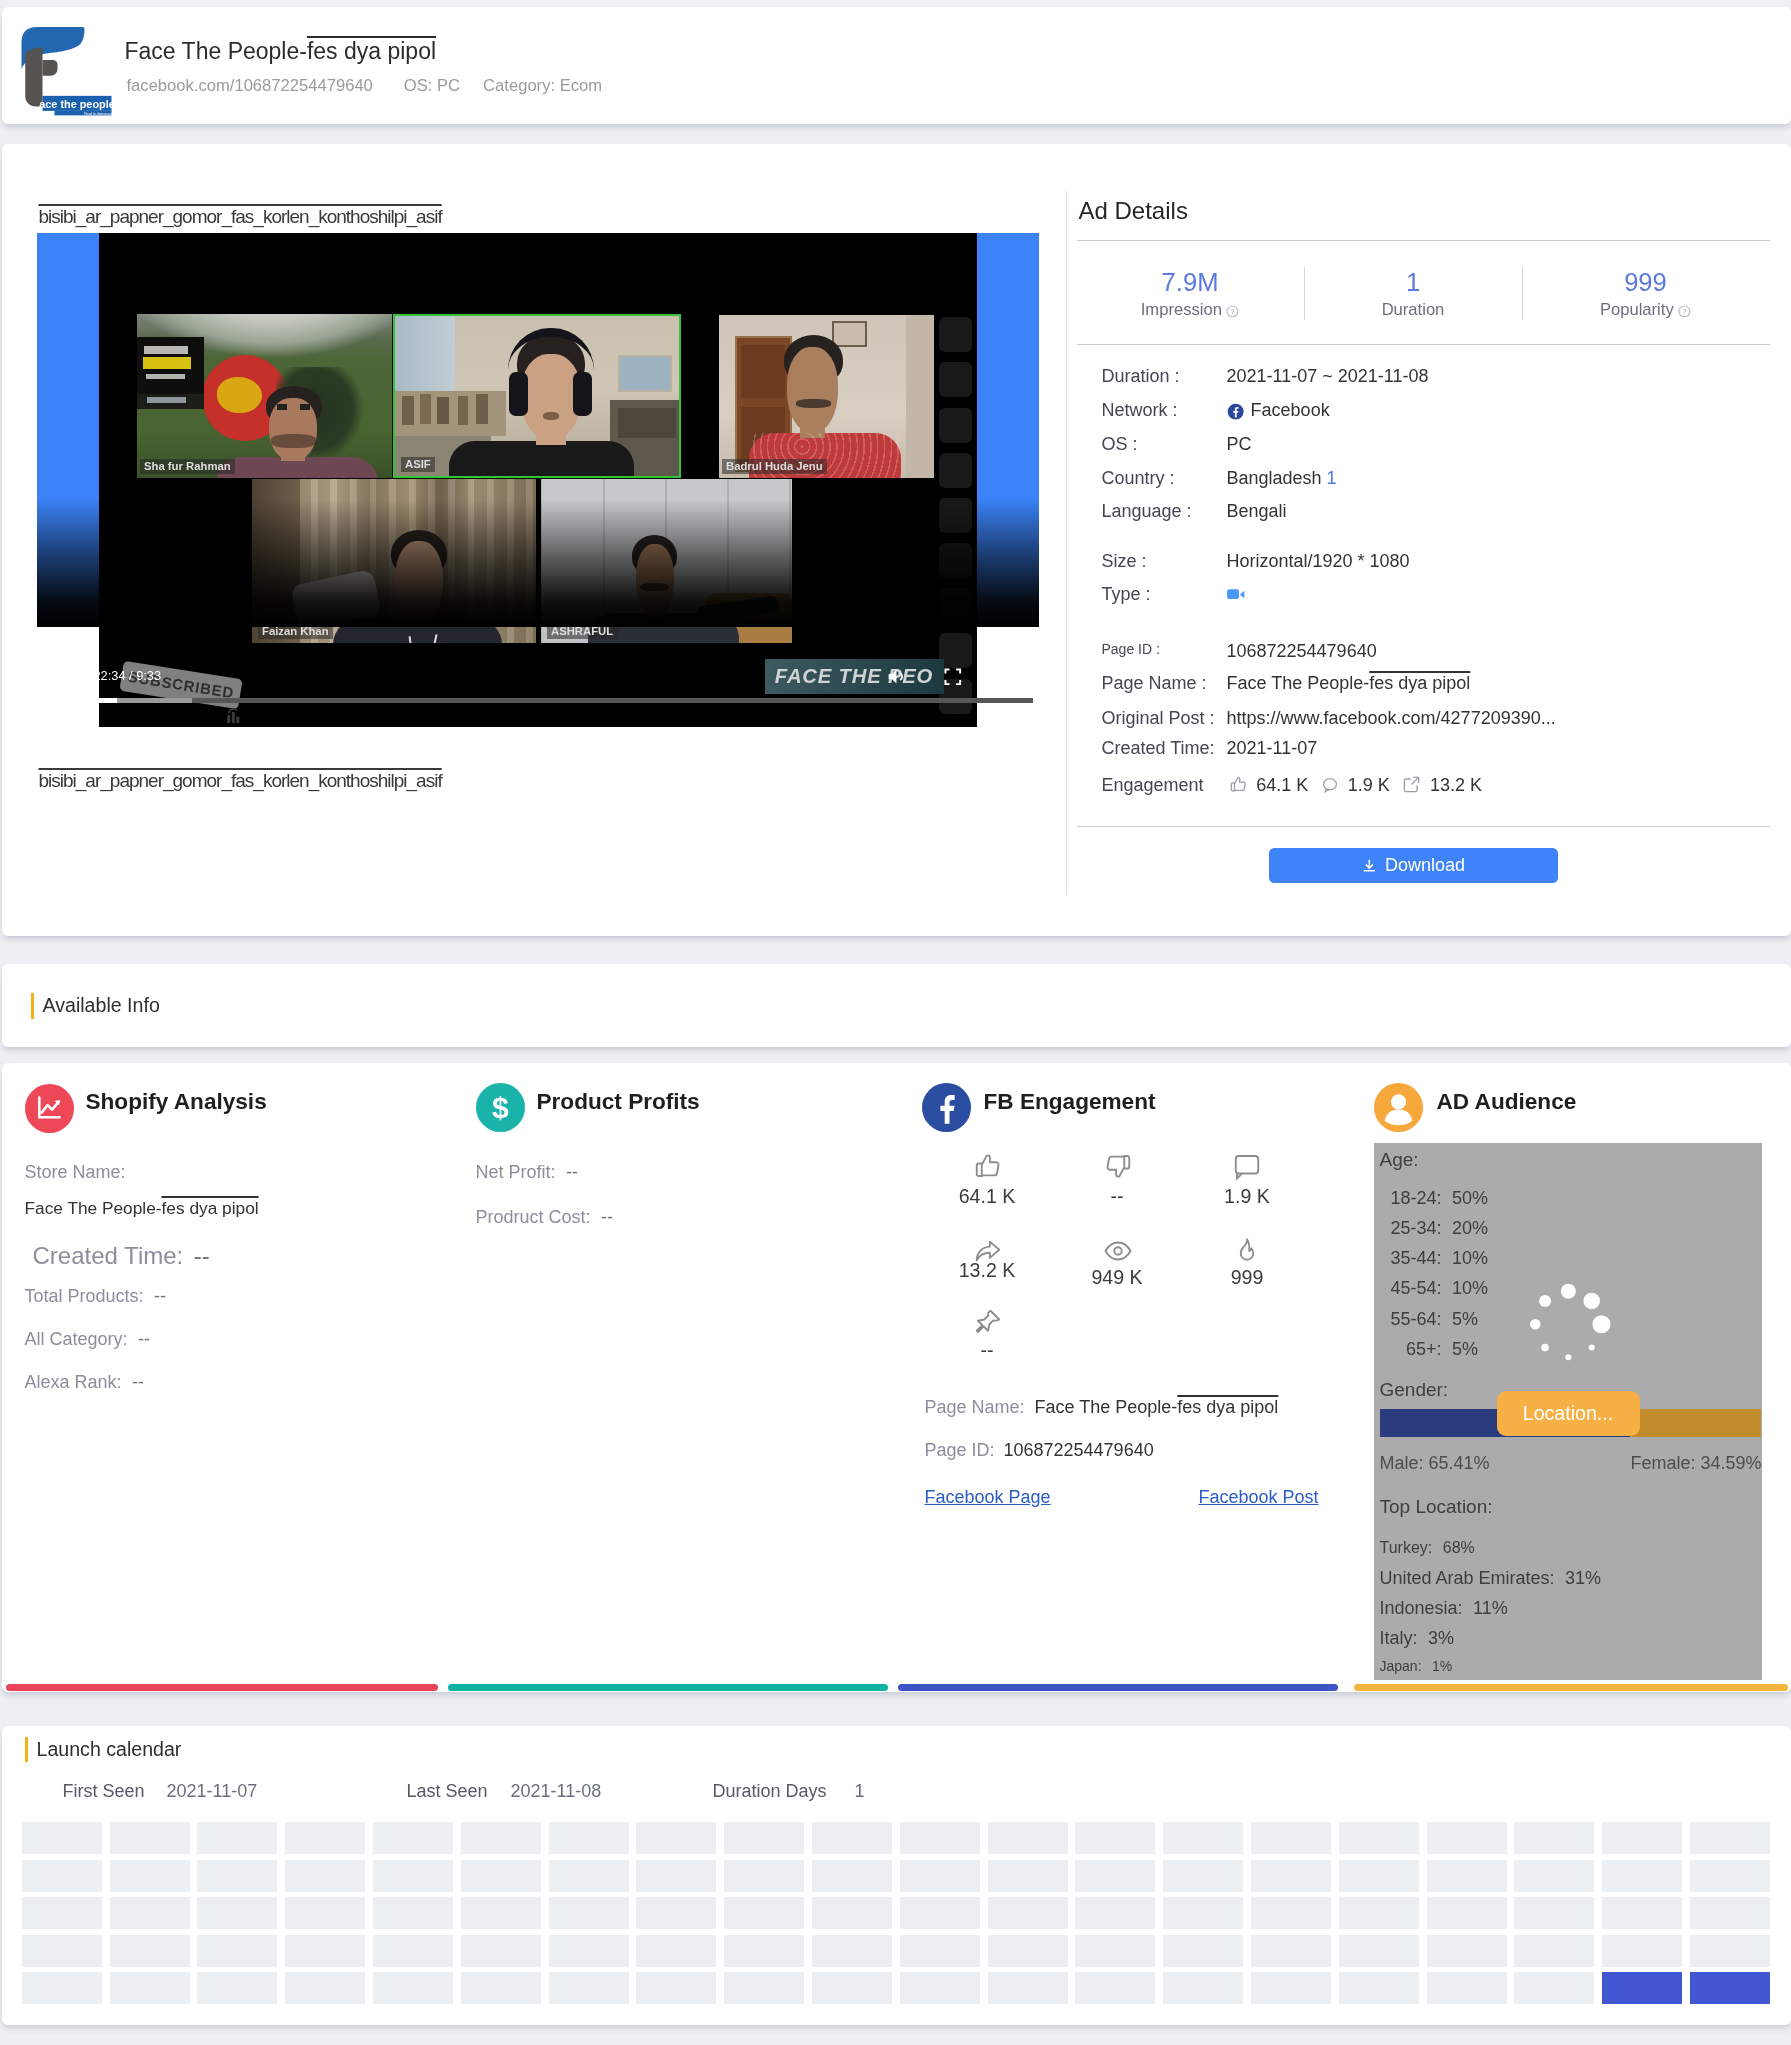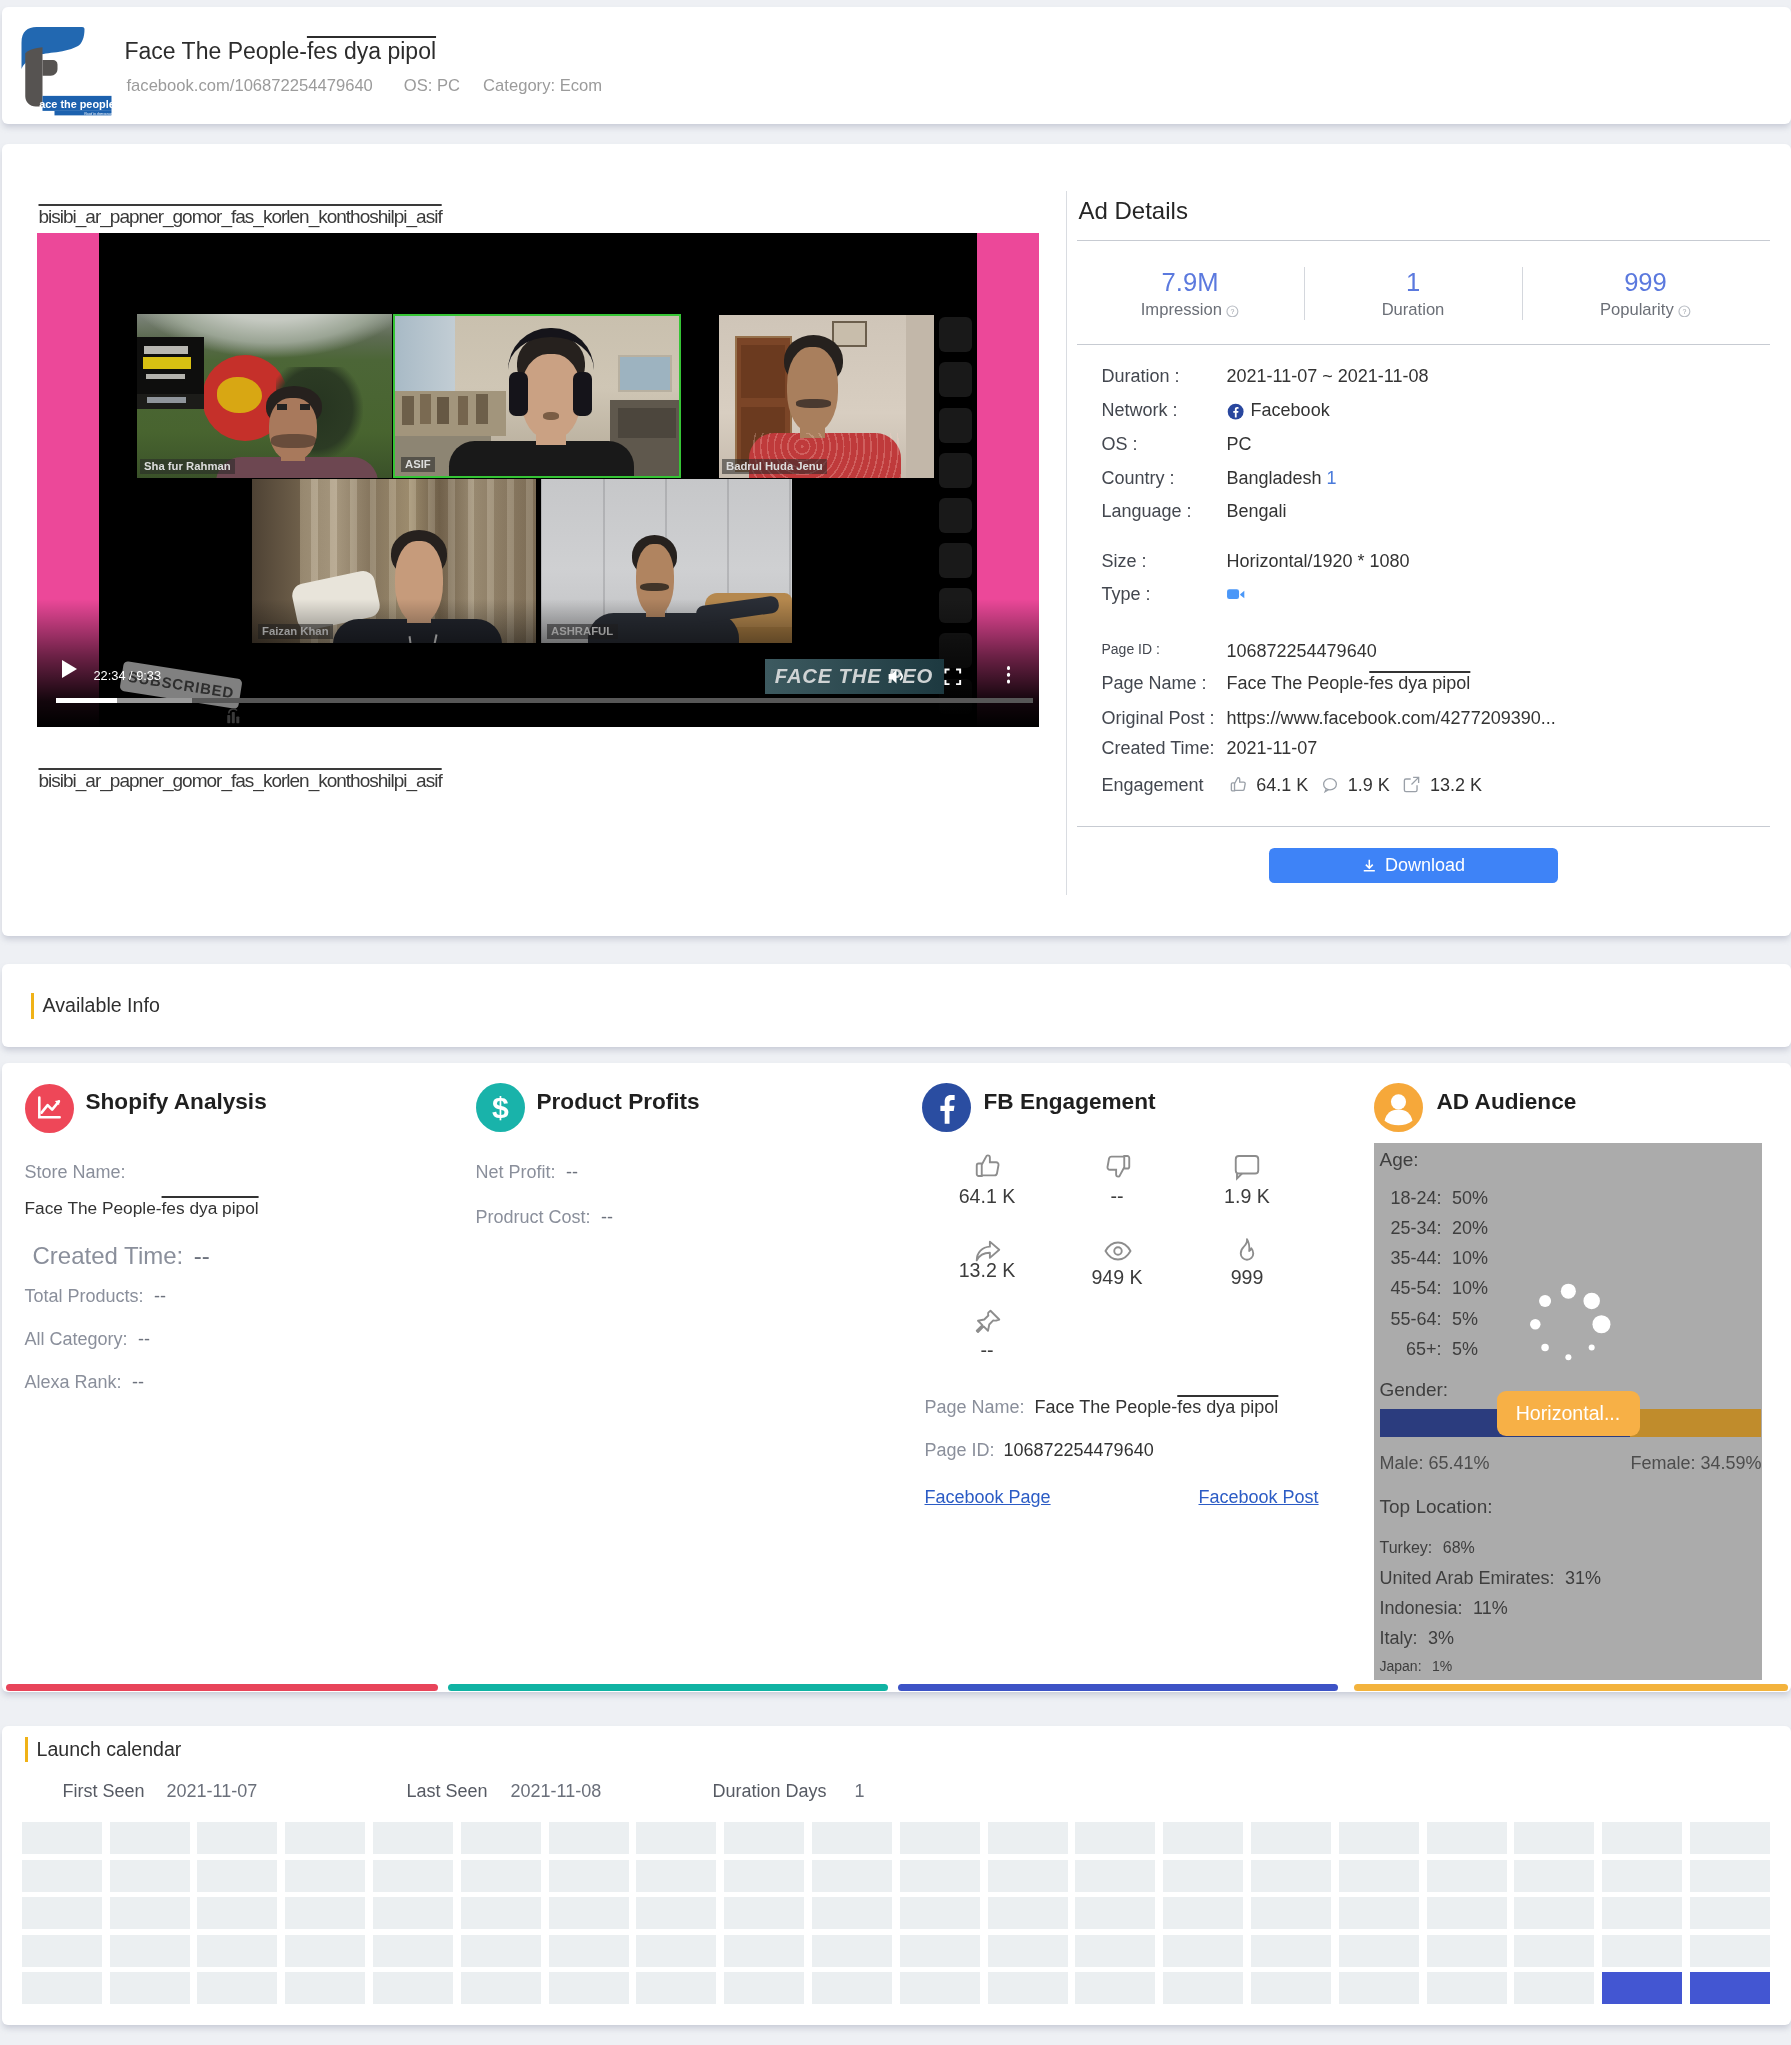--- a/index.html
+++ b/index.html
@@ -22,21 +22,21 @@
    <text x="76" y="133" font-size="14.5" font-weight="bold" fill="#fff" text-anchor="middle">ace the people</text>
    <text x="105" y="142" font-size="4.5" fill="#fff" text-anchor="middle" font-style="italic">Road to democracy</text>
  </svg>
  <div class="abs" style="left:123px;top:31px;font-size:23px;color:#2c2c2c;font-weight:500;">Face The People-<span class="bn">fes dya pipol</span></div>
  <div class="abs" style="left:125px;top:69px;font-size:16.6px;color:#9b9b9b;">facebook.com/106872254479640<span style="margin-left:31px">OS: PC</span><span style="margin-left:23px">Category: Ecom</span></div>
 </div>
 
 <div class="card" style="top:144px;height:792px;">
  <div class="abs bn" style="left:37px;top:62px;font-size:19px;color:#3a3a3a;letter-spacing:-1px;">bisibi_ar_papner_gomor_fas_korlen_konthoshilpi_asif</div>
 
- <div class="abs" style="left:35px;top:89px;width:1002px;height:494px;background:#ec4899;">
+ <div class="abs" style="left:35px;top:89px;width:1002px;height:394px;background:#3b82f6;">
 
   <div class="abs" style="left:62px;top:0;width:878px;height:494px;background:#000;overflow:hidden;">
 <div class="abs" style="left:38px;top:81px;width:255px;height:164px;overflow:hidden;">
  <div class="abs" style="left:0;top:0;width:100%;height:100%;background:linear-gradient(180deg,#7e857c 0%,#5d6b52 14%,#4c6637 28%,#48642f 72%,#3a5129 100%);"></div>
  <div class="abs" style="left:-22.6px;top:-45px;width:316px;height:90px;background:radial-gradient(ellipse at 50% 0%, #c6cac2 40%, #9aa494 58%, rgba(120,128,112,0) 70%);"></div>
  <div class="abs" style="left:65px;top:41px;width:86px;height:86px;background:#c5302a;border-radius:50%;"></div>
  <div class="abs" style="left:80px;top:63px;width:45px;height:36px;background:#d8a713;border-radius:46% 54% 50% 50%;"></div>
  <div class="abs" style="left:139px;top:53px;width:87px;height:94px;background:radial-gradient(ellipse at 45% 45%, #263420 0%, #2c3b24 55%, rgba(44,59,36,0) 72%);"></div>
  <div class="abs" style="left:0px;top:22.6px;width:67px;height:57px;background:#0e0e0d;"></div>
  <div class="abs" style="left:7.5px;top:32px;width:44px;height:7.5px;background:#b8b7b1;"></div>
@@ -330,21 +330,21 @@
         <circle cx="227" cy="272" r="5" fill="#fff"></circle>
         <circle cx="214" cy="241" r="7" fill="#fff"></circle>
         <circle cx="227" cy="210" r="8" fill="#fff"></circle>
         <circle cx="258" cy="197" r="10" fill="#fff"></circle>
         <circle cx="289" cy="210" r="11" fill="#fff"></circle>
       </svg>
   <div class="abs" style="left:6px;top:236px;font-size:19px;">Gender:</div>
   <div class="abs" style="left:6.8px;top:266px;width:381px;height:28px;background:#c08c2c;">
         <div style="width:65.6%;height:100%;background:#2b3c7e;"></div>
       </div>
-  <div class="abs" style="left:123px;top:248px;width:143px;height:45px;background:#f7b046;border-radius:9px;color:#fff;font-size:19.6px;text-align:center;line-height:44px;">Horizontal...</div>
+  <div class="abs" style="left:123px;top:248px;width:143px;height:45px;background:#f7b046;border-radius:9px;color:#fff;font-size:19.6px;text-align:center;line-height:44px;">Location...</div>
   <div class="abs" style="left:6px;top:310px;font-size:18px;color:#4d4d4d;">Male: 65.41%</div>
   <div class="abs" style="right:0px;top:310px;font-size:18px;color:#4d4d4d;">Female: 34.59%</div>
   <div class="abs" style="left:6px;top:353px;font-size:19px;">Top Location:</div>
   <div class="abs" style="left:6px;top:396px;font-size:16px;">Turkey:<span style="margin-left:10.5px;">68%</span></div>
   <div class="abs" style="left:6px;top:425px;font-size:18px;">United Arab Emirates:<span style="margin-left:10.5px;">31%</span></div>
   <div class="abs" style="left:6px;top:455px;font-size:18px;">Indonesia:<span style="margin-left:10.5px;">11%</span></div>
   <div class="abs" style="left:6px;top:485px;font-size:18px;">Italy:<span style="margin-left:10.5px;">3%</span></div>
   <div class="abs" style="left:6px;top:515px;font-size:14px;">Japan:<span style="margin-left:10.5px;">1%</span></div>
  </div>
 

